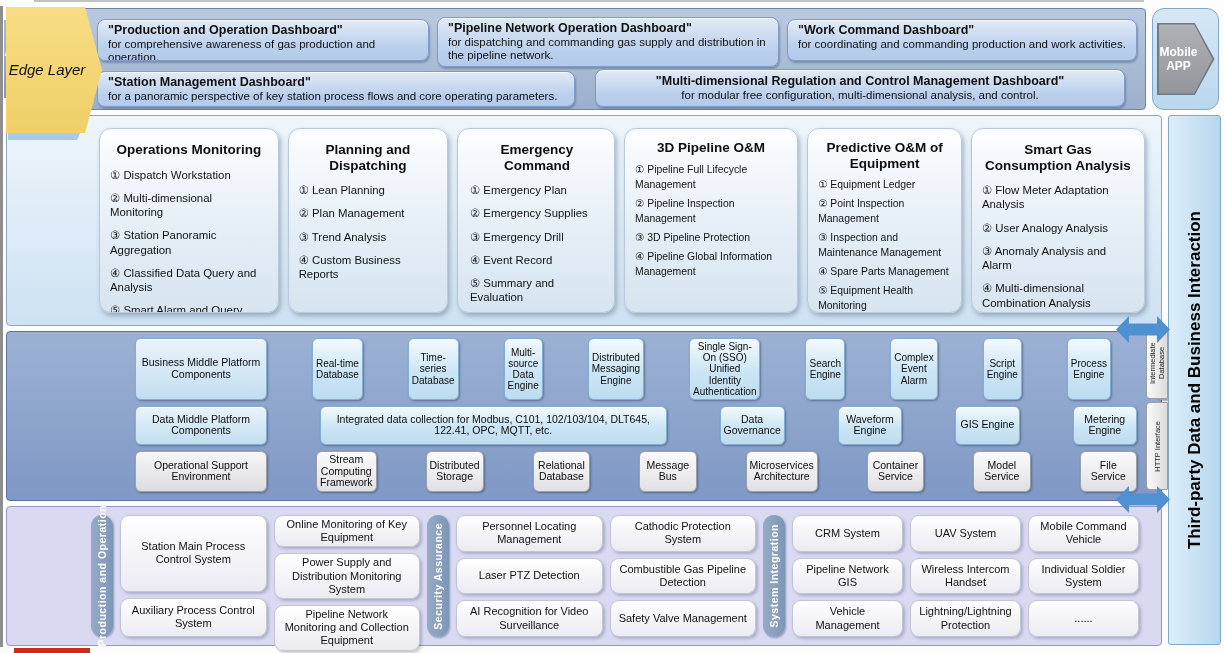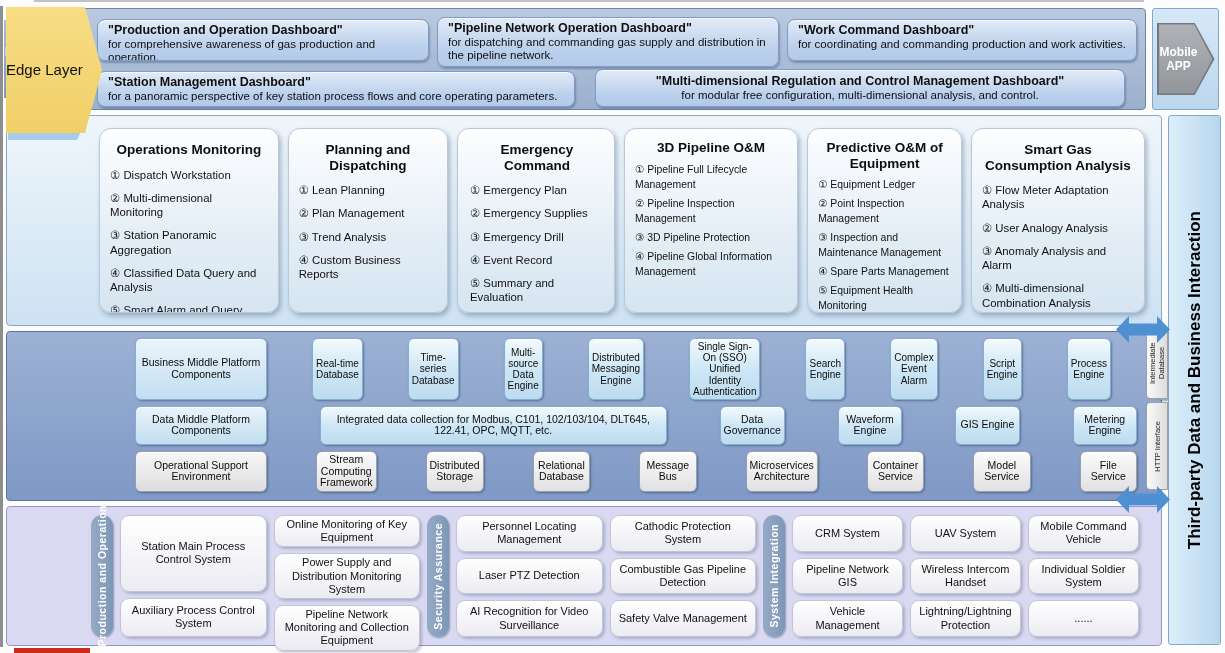--- a/index.html
+++ b/index.html
@@ -13,22 +13,22 @@
     background:linear-gradient(180deg,#b9c9e0,#9cb0cc);border:1px solid #6d84a6;}
   .band-app{left:6px;top:115px;width:1156px;height:211px;
     background:linear-gradient(180deg,#eff6fb,#cde2f3);border:1px solid #8fa6be;}
   .band-platform{left:6px;top:331px;width:1156px;height:170px;
     background:linear-gradient(180deg,#9cb1d4,#7f98c5);border:1px solid #5a74a2;}
   .band-edge{left:6px;top:506px;width:1156px;height:140px;
     background:#d9daf2;border:1px solid #9596c8;}
 
   
   .chev{clip-path:polygon(0 0,calc(100% - 17px) 0,100% 50%,calc(100% - 17px) 100%,0 100%);
-    display:flex;align-items:center;text-align:center;
-    padding-right:14px;line-height:1.15;}
+    display:flex;align-items:center;justify-content:center;text-align:center;
+    padding-right:14px;line-height:1.15;font-style:italic;}
   .chev-mgmt{left:4px;top:20px;width:92px;height:78px;
     background:linear-gradient(180deg,#a9bcd6,#8095ba);color:#fff;font-weight:bold;font-size:12.5px;}
   .chev-app{left:8px;top:64px;width:86px;height:76px;
     background:linear-gradient(180deg,#cbe2f5,#a6cae8);color:#15181c;font-size:13px;}
   .chev-platform{left:8px;top:42px;width:86px;height:84px;
     background:linear-gradient(180deg,#92a9ce,#7790bf);color:#10131a;font-size:13px;}
   .chev-edge{left:6px;top:7px;width:96px;height:126px;
     background:linear-gradient(180deg,#f8dd85,#f0cf67);color:#111;font-size:15px;}
 
   
@@ -78,21 +78,21 @@
     display:flex;align-items:center;justify-content:center;
     box-shadow:1px 1px 2px rgba(30,50,80,.4);}
   .vbar span{writing-mode:vertical-rl;transform:rotate(180deg);color:#fff;font-weight:bold;font-size:10.5px;letter-spacing:.5px;white-space:nowrap;}
 
   
   #right-bar{left:1168px;top:115px;width:53px;height:530px;
     background:linear-gradient(90deg,#ddeefa,#b7d7ee);border:1px solid #7fa8cc;border-radius:3px;
     display:flex;align-items:center;justify-content:center;}
   #right-bar span{writing-mode:vertical-rl;transform:rotate(180deg);font-weight:bold;font-size:17px;color:#000;white-space:nowrap;}
   #mobile-panel{left:1152px;top:8px;width:67px;height:102px;
-    background:linear-gradient(180deg,#d6e8f7,#bad7ee);border:1px solid #7fa8cc;border-radius:3px;
+    background:linear-gradient(180deg,#d6e8f7,#bad7ee);border:1px solid #7fa8cc;border-radius:12px;
     display:flex;align-items:center;justify-content:center;}
   .hexwrap{width:58px;height:88px;position:relative;}
   .hex-outer{position:absolute;inset:0;background:#74797e;
     clip-path:polygon(0% 9%,66% 9%,100% 50%,66% 91%,0% 91%);}
   .hex-inner{position:absolute;inset:2px;background:linear-gradient(180deg,#b2b6ba,#8f9397);
     clip-path:polygon(0% 9%,66% 9%,100% 50%,66% 91%,0% 91%);
     display:flex;align-items:center;justify-content:center;}
   .hex-inner span{color:#fff;font-weight:bold;font-size:12px;text-align:center;line-height:1.2;padding-right:14px;}
 
   .tab{background:linear-gradient(90deg,#fafafa,#dcdcdc);border:1px solid #a0a0a0;border-radius:4px 0 0 4px;

